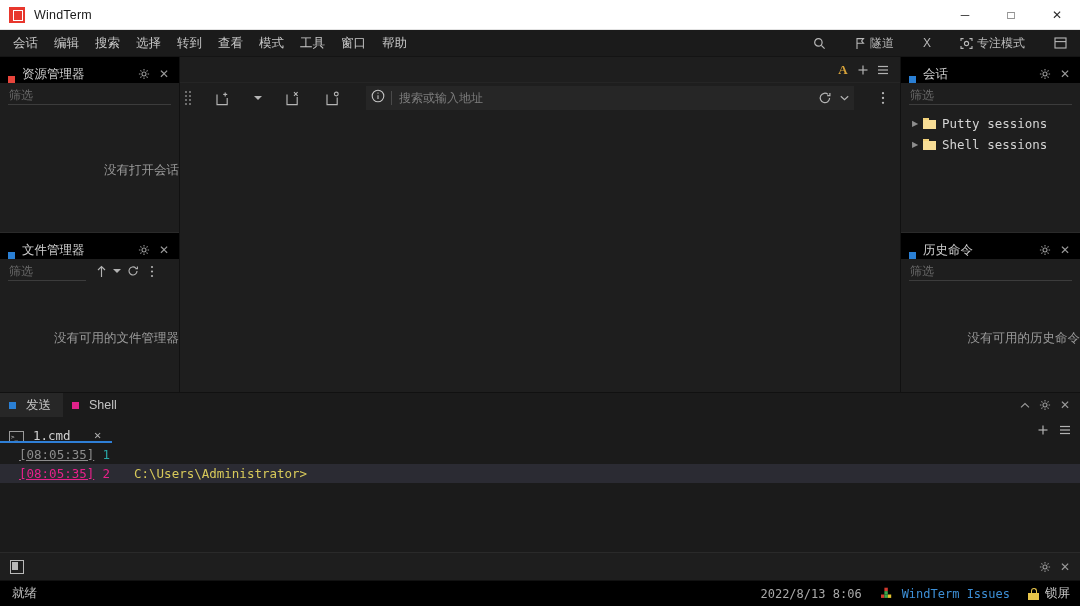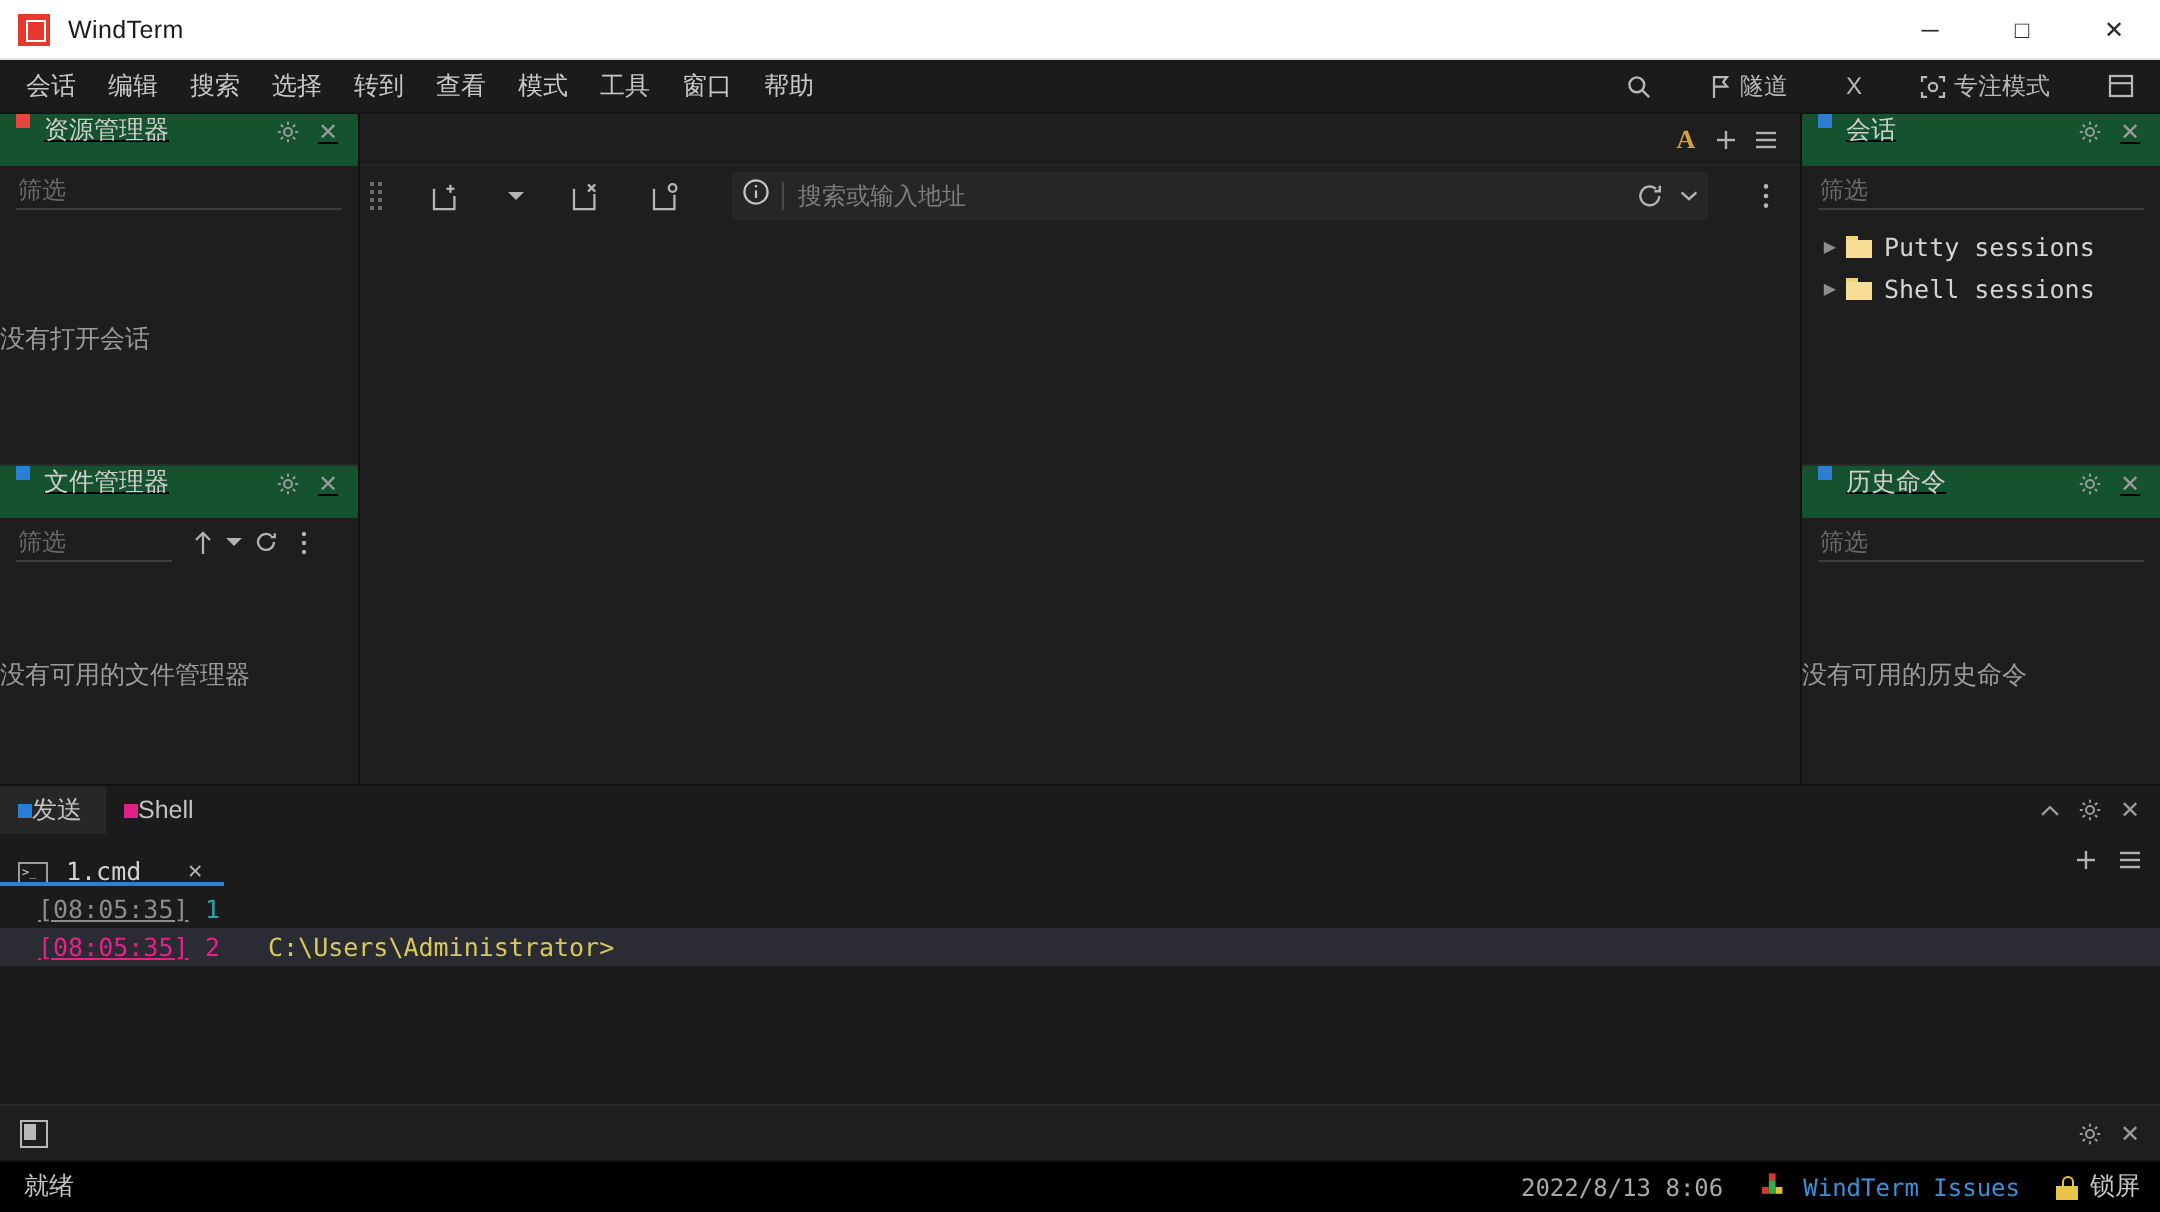--- a/index.html
+++ b/index.html
@@ -43,22 +43,22 @@
     color: #b8b8b8; font-size: 12px;
   }
   .mr-btn svg { display: block; }
 
   
   .body-row { display: flex; flex: 1 1 auto; min-height: 0; }
 
   
   .dock { background: #1e1e1e; display: flex; flex-direction: column; min-height: 0; }
   .dock-head {
-    height: 26px; flex: 0 0 26px; display: flex; align-items: flex-start; padding: 0 6px 0 8px;
-    background: #14532d;
+    height: 26px; flex: 0 0 26px; display: flex; align-items: flex-end; padding: 0 6px 0 8px;
+    background: #000000;
     text-decoration: underline;
   }
   .dot { width: 7px; height: 7px; flex: 0 0 7px; margin-right: 7px; }
   .dot.red { background: #e8453c; }
   .dot.blue { background: #2a7fd4; }
   .dot.pink { background: #e0218a; }
   .dock-title { font-size: 12.5px; color: #cfcfcf; white-space: nowrap; }
   .dock-head-actions { margin-left: auto; display: flex; align-items: center; gap: 2px; }
   .ibtn {
     width: 18px; height: 18px; display: flex; align-items: center; justify-content: center;
@@ -71,21 +71,21 @@
     flex: 1 1 auto; height: 20px; background: transparent; border: none;
     border-bottom: 1px solid #3c3c3c; color: #cdcdcd; font-size: 12px;
     font-family: "Liberation Sans", sans-serif; outline: none; padding: 0 1px;
   }
   .filter-in::placeholder { color: #6a6a6a; }
   .fm-actions { display: flex; align-items: center; gap: 1px; margin-left: 6px; }
 
   .dock-body { flex: 1 1 auto; position: relative; min-height: 0; }
   .empty-msg {
     position: absolute; left: 0; right: 0; top: 50%; transform: translateY(-50%);
-    text-align: left; color: #9b9b9b; font-size: 12.5px;
+    text-align: right; color: #9b9b9b; font-size: 12.5px;
   }
 
   
   .left-col { width: 180px; flex: 0 0 180px; display: flex; flex-direction: column;
               border-right: 1px solid #111; min-height: 0; }
   .left-col .dock.explorer { height: 175px; flex: 0 0 175px; }
   .left-col .dock.filemgr { flex: 1 1 auto; border-top: 1px solid #2a2a2a; }
 
   
   .center-col { flex: 1 1 auto; display: flex; flex-direction: column; min-width: 0; background: #1e1e1e; }
@@ -126,21 +126,21 @@
   .folder { width: 13px; height: 11px; margin: 0 6px 0 2px; position: relative; flex: 0 0 13px; }
   .folder .tab { position: absolute; left: 0; top: 0; width: 6px; height: 3px; background: #f3d27a; }
   .folder .bdy { position: absolute; left: 0; top: 2px; width: 13px; height: 9px; background: #f7dd96; }
   .tree-label { font-size: 12.5px; color: #d4d4d4; font-family: "DejaVu Sans Mono", monospace; }
 
   
   .term-dock { flex: 0 0 160px; height: 160px; display: flex; flex-direction: column;
                background: #1b1b1b; border-top: 1px solid #111; }
   .term-tabbar { height: 24px; flex: 0 0 24px; display: flex; align-items: stretch; background: #1b1b1b; }
   .term-tab {
-    display: flex; align-items: center; padding: 0 12px 0 9px; gap: 0;
+    display: flex; align-items: center; padding: 0 12px 0 9px; gap: 10px;
     font-size: 12.5px; color: #c3c3c3;
   }
   .term-tab.active { background: #272727; }
   .term-tab .dot { margin-right: 0; }
   .term-tabbar-right { margin-left: auto; display: flex; align-items: center; padding-right: 6px; gap: 2px; }
 
   .term-subbar { height: 26px; flex: 0 0 26px; display: flex; align-items: stretch; background: #1b1b1b; }
   .sess-tab {
     display: flex; align-items: flex-end; gap: 9px; padding: 0 6px 0 9px;
     font-size: 12.5px; color: #d2d2d2; position: relative;

